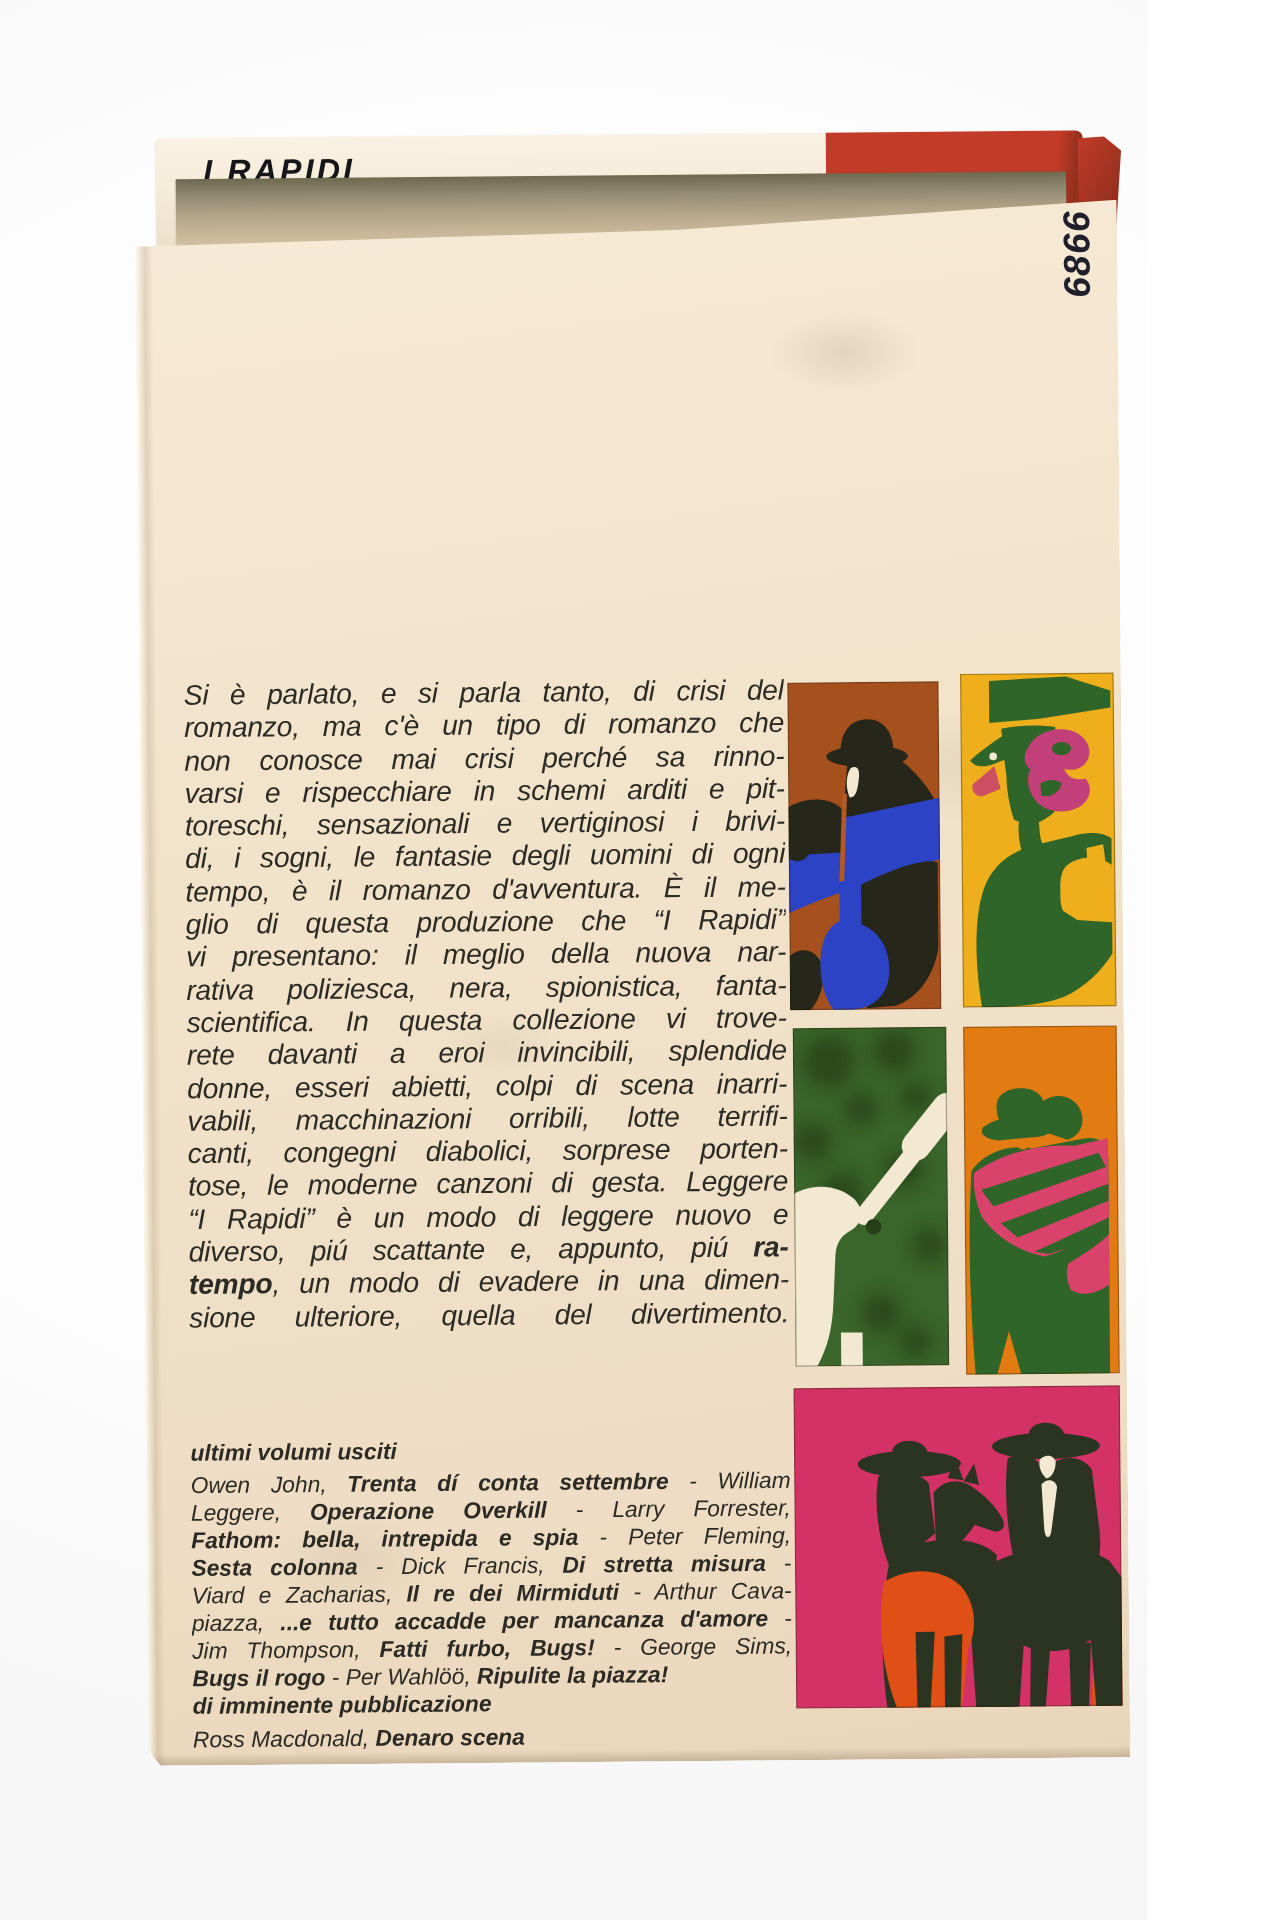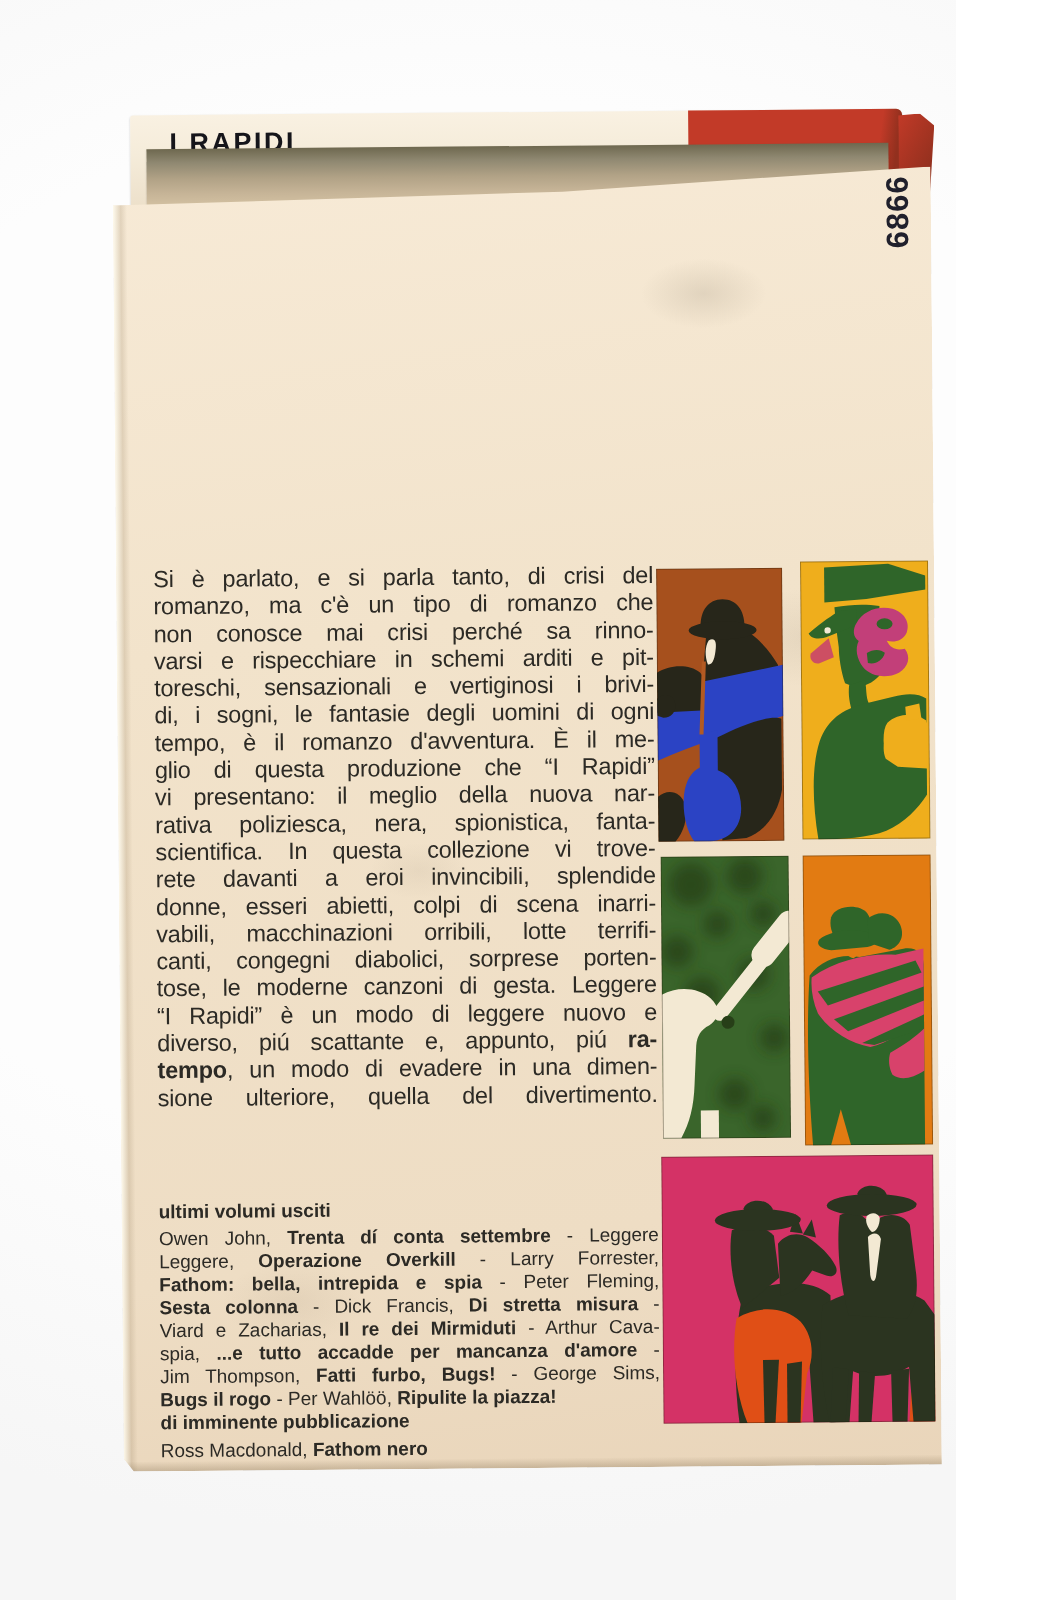--- a/index.html
+++ b/index.html
@@ -1,18 +1,18 @@
 <!DOCTYPE html>
 <html style="--cover-cream: #f2e3cb; --front-cream: #f5ecda; --red-band: #c23a28; --red-fold: #92301e; --ink: #2c2a25; --spine-ink: #20202c; --rust-bg: #a6501d; --blue: #2b43c4; --dark-figure: #27261a; --white-cream: #f3e9d3; --yellow-bg: #efae1c; --green-figure: #2f6529; --magenta-blob: #c23f79; --nose-pink: #cd4f63; --green-panel-bg: #3a652b; --green-panel-dark: #273f18; --orange-bg: #e27b12; --shawl-pink: #d8426b; --magenta-bg: #d43266; --horse-dark: #2b3420; --orange-red: #e04f16;"><head>
 <meta charset="utf-8">
 <style>
   html,body{margin:0;padding:0;background:#ffffff;}
   *{box-sizing:border-box;font-family:"Liberation Sans",sans-serif;}
   .photo{position:relative;width:956px;height:1600px;background:
-    radial-gradient(1200px 900px at 50% 40%, #fdfdfd 60%, #f6f6f6 100%);overflow:hidden;}
+    radial-gradient(1200px 900px at 50% 40%, #fdfdfd 60%, #f6f6f6 100%);overflow:hidden;font-style:italic;}
   .book{position:absolute;left:118px;top:112px;width:818px;height:1356px;
     transform:rotate(-0.5deg);transform-origin:50% 50%;}
 
   
   .front-strip{position:absolute;left:18px;top:0;width:772px;height:96px;
     background:linear-gradient(#f9f1e2, var(--front-cream) 40%, #ecdfc9);
     border-radius:3px 6px 0 0;box-shadow:0 1px 2px rgba(0,0,0,.25);}
   .front-red{position:absolute;right:0;top:0;width:214px;height:96px;
     background:linear-gradient(98deg, var(--red-band) 0 86%, var(--red-fold) 94% 100%);
     border-radius:0 6px 0 0;}
@@ -104,35 +104,35 @@
           <div class="tline jline"><span>tose, le moderne canzoni di gesta. Leggere</span></div>
           <div class="tline jline"><span>“I Rapidi” è un modo di leggere nuovo e</span></div>
           <div class="tline jline"><span>diverso, piú scattante e, appunto, piú </span><b>ra-</b></div>
           <div class="tline jline"><b>tempo</b><span>, un modo di evadere in una dimen-</span></div>
           <div class="tline jline"><span>sione ulteriore, quella del divertimento.</span></div>
         </div>
 
       <div class="latest">
         <div class="heading">ultimi volumi usciti</div>
         <div class="lines">
-            <div class="tline jline"><span>Owen John, </span><b>Trenta dí conta settembre</b><span> - Leggere</span></div>
+            <div class="tline jline"><span>Owen John, </span><b>Trenta dí conta settembre</b><span> - William</span></div>
             <div class="tline jline"><span>Leggere, </span><b>Operazione Overkill</b><span> - Larry Forrester,</span></div>
             <div class="tline jline"><b>Fathom: bella, intrepida e spia</b><span> - Peter Fleming,</span></div>
             <div class="tline jline"><b>Sesta colonna</b><span> - Dick Francis, </span><b>Di stretta misura</b><span> -</span></div>
             <div class="tline jline"><span>Viard e Zacharias, </span><b>Il re dei Mirmiduti</b><span> - Arthur Cava-</span></div>
-            <div class="tline jline"><span>spia, </span><b>...e tutto accadde per mancanza d'amore</b><span> -</span></div>
+            <div class="tline jline"><span>piazza, </span><b>...e tutto accadde per mancanza d'amore</b><span> -</span></div>
             <div class="tline jline"><span>Jim Thompson, </span><b>Fatti furbo, Bugs!</b><span> - George Sims,</span></div>
             <div class="tline"><b>Bugs il rogo</b><span> - Per Wahlöö, </span><b>Ripulite la piazza!</b></div>
           </div>
       </div>
 
       <div class="upcoming">
         <div class="heading">di imminente pubblicazione</div>
         <div class="lines">
-            <div class="tline"><span>Ross Macdonald, </span><b>Fathom nero</b></div>
+            <div class="tline"><span>Ross Macdonald, </span><b>Denaro scena</b></div>
           </div>
       </div>
 
       <svg class="panel p-rust" width="126" height="273" viewBox="0 0 126 273">
         <rect width="126" height="273" fill="var(--rust-bg)"></rect>
         <path d="M50,62 L88,62 C100,68 114,84 121,97 L122,114 L47,128 C45,106 48,84 50,62 Z" fill="var(--dark-figure)"></path>
         <path d="M44,58 C44,42 52,31 66,31 C80,31 88,42 88,58 L88,64 L44,64 Z" fill="var(--dark-figure)"></path>
         <ellipse cx="66" cy="62" rx="34" ry="9" fill="var(--dark-figure)"></ellipse>
         <path d="M52,72 C57,69 60,72 59,80 C58,90 56,97 51,96 C48,88 48,78 52,72 Z" fill="var(--white-cream)"></path>
         <path d="M0,134 L44,127 L46,113 L126,97 L126,148 C92,160 48,172 14,186 L0,192 Z" fill="var(--blue)"></path>

